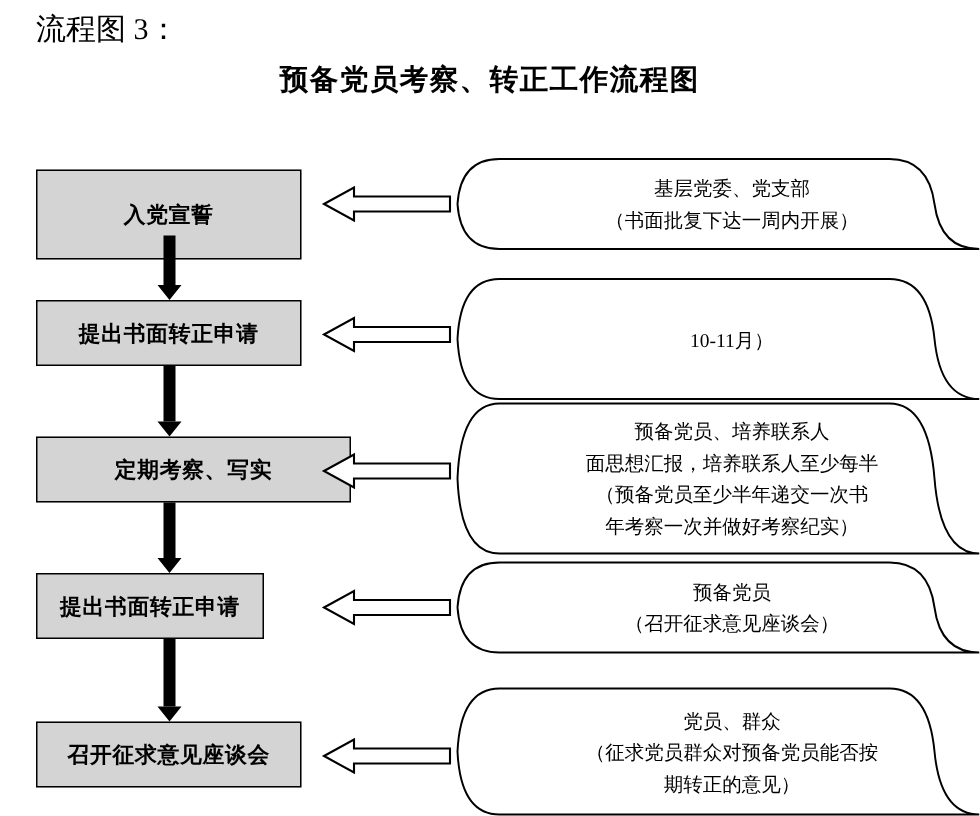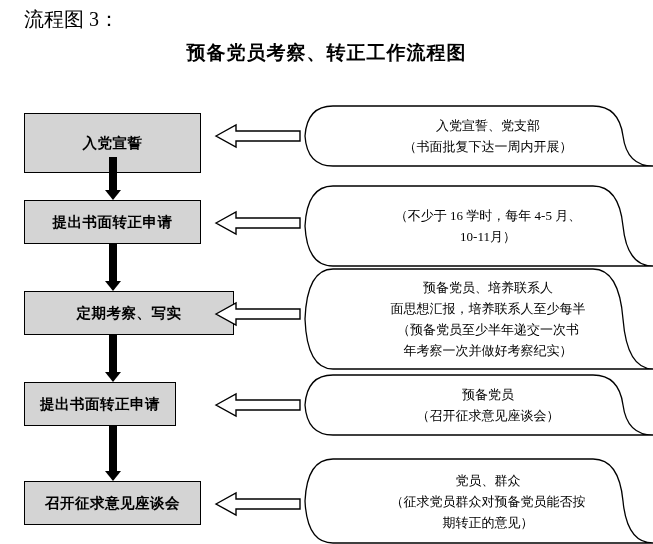--- a/index.html
+++ b/index.html
@@ -149,31 +149,30 @@
   <svg width="88" height="28" viewBox="0 0 88 28">
     <polygon points="2,14 22,3 22,9 86,9 86,19 22,19 22,25" fill="#ffffff" stroke="#000000" stroke-width="1.4"></polygon>
   </svg>
 </div>
 
 <div class="balloon" style="left:303px; top:105px; width:370px; height:62px;">
   <svg width="370" height="62" viewBox="0 0 370 62" preserveAspectRatio="none">
     <path d="M 30 1 L 290 1 Q 316 1 320 31 Q 324 61 350 61 L 30 61 Q 4 61 2 31 Q 4 1 30 1 Z" fill="#ffffff" stroke="#000000" stroke-width="1.3"></path>
   </svg>
   <div class="balloon-text" style="padding-right:36px;">
-    <span>入党宣誓、党支部</span>
+    <span>基层党委、党支部</span>
     <span>（书面批复下达一周内开展）</span>
   </div>
 </div>
 
 <div class="balloon" style="left:303px; top:185px; width:370px; height:82px;">
   <svg width="370" height="82" viewBox="0 0 370 82" preserveAspectRatio="none">
     <path d="M 30 1 L 290 1 Q 316 1 320 41 Q 324 81 350 81 L 30 81 Q 4 81 2 41 Q 4 1 30 1 Z" fill="#ffffff" stroke="#000000" stroke-width="1.3"></path>
   </svg>
   <div class="balloon-text" style="padding-right:36px;">
-    <span>（不少于 16 学时，每年 4-5 月、</span>
     <span>10-11月）</span>
   </div>
 </div>
 
 <div class="balloon" style="left:303px; top:268px; width:370px; height:102px;">
   <svg width="370" height="102" viewBox="0 0 370 102" preserveAspectRatio="none">
     <path d="M 30 1 L 290 1 Q 316 1 320 51 Q 324 101 350 101 L 30 101 Q 4 101 2 51 Q 4 1 30 1 Z" fill="#ffffff" stroke="#000000" stroke-width="1.3"></path>
   </svg>
   <div class="balloon-text" style="padding-right:30px;">
     <span>预备党员、培养联系人</span>

